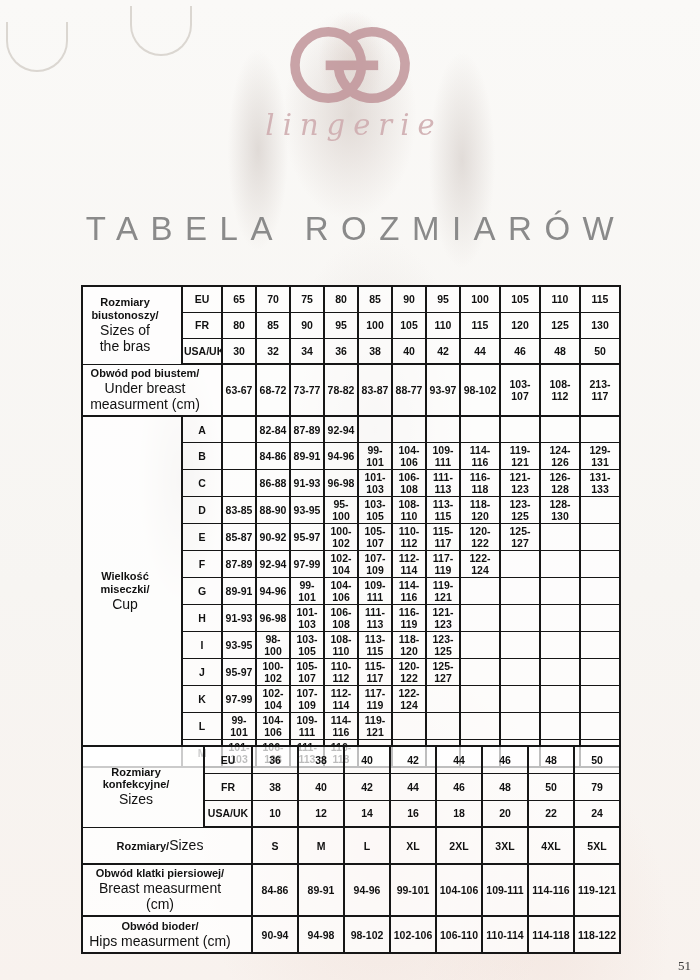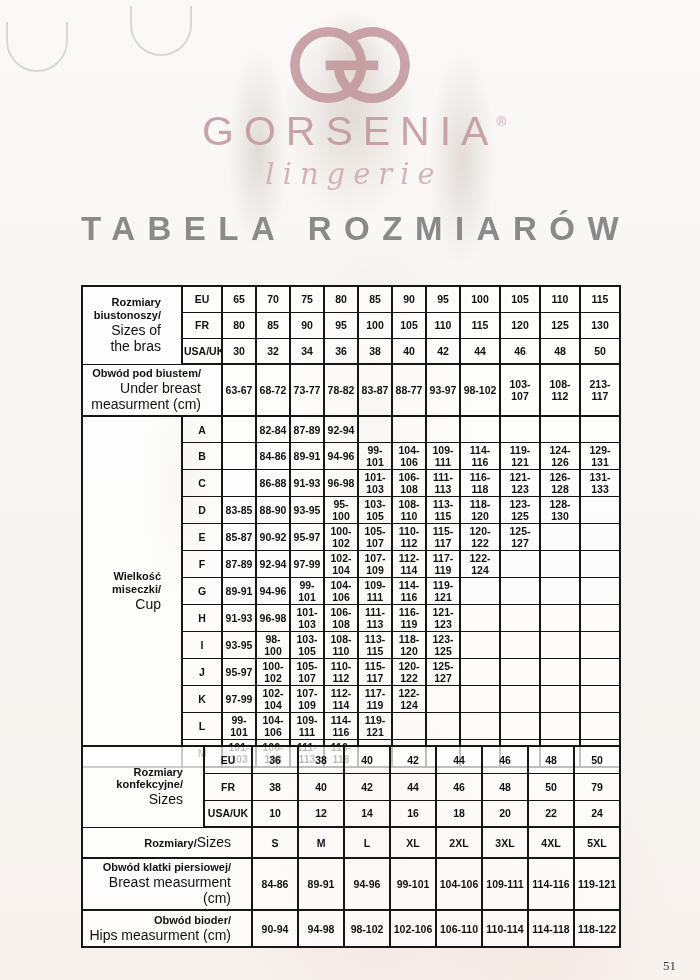--- a/index.html
+++ b/index.html
@@ -41,74 +41,73 @@
     margin-top:2px;font-size:41px;font-weight:normal;color:var(--brand-color);
     letter-spacing:10px;padding-left:10px;opacity:0.85;white-space:nowrap;
   }
   .brand .reg{font-size:13px;letter-spacing:0;position:relative;top:-19px;left:-2px;}
   .tagline{
     margin-top:2px;font-family:"DejaVu Serif",serif;font-style:italic;
     font-size:29px;color:var(--tagline-color);letter-spacing:8px;padding-left:8px;opacity:0.9;
   }
   .page-heading{
     position:absolute;top:210px;left:0;width:700px;text-align:center;z-index:2;
-    font-size:33px;font-weight:bold;color:var(--heading-color);
+    font-size:33px;font-weight:normal;color:var(--heading-color);
     letter-spacing:12.5px;padding-left:12px;box-sizing:border-box;margin:0;white-space:nowrap;
   }
 
   table.size-table{
     position:absolute;left:81px;width:538px;z-index:2;
     border-collapse:collapse;table-layout:fixed;
     border:2px solid var(--border-color);
   }
   #bra-table{top:285px;}
   #clothing-table{top:745px;}
   .size-table td{
     border:1px solid var(--border-color);
     border-left-width:2px;border-right-width:2px;
     background:rgba(255,255,255,0.72);
     font-size:10.5px;font-weight:bold;color:#111;
     text-align:center;vertical-align:middle;
     padding:1px 1px;overflow:hidden;
   }
   .size-table tr.sep td{border-bottom-width:2px;}
   .size-table td.label-cell{
-    text-align:right;padding:2px 20px 2px 6px;background:rgba(255,255,255,0.78);
+    text-align:center;padding:2px 20px 2px 6px;background:rgba(255,255,255,0.78);
   }
   .lbl-pl{font-weight:bold;font-size:11px;line-height:1.18;}
   .lbl-en{font-weight:normal;font-size:14px;line-height:1.18;}
   .inline-label .lbl-pl,.inline-label .lbl-en{display:inline;}
   #bra-table tr{height:26px;}
   #bra-table tr.cup-row{height:26.5px;}
   #bra-table tr.r-underbust{height:30px;margin-left:24px;}
   #clothing-table tr{height:27px;}
-  #clothing-table tr.r-letter{height:31px;}
+  #clothing-table tr.r-letter{height:37px;}
   #clothing-table tr.r-measure{height:37px;}
 
   .page-number{
-    position:absolute;right:24px;top:958px;z-index:2;
+    position:absolute;right:9px;top:958px;z-index:2;
     font-family:"Liberation Serif",serif;font-size:13px;color:#3a3a3a;
   }
 </style>
 </head>
 <body>
 
 <div class="backdrop"></div>
 <div class="hanger-curve hanger-1"></div>
 <div class="hanger-curve hanger-2"></div>
 
 <div class="logo-block">
   <svg class="monogram" width="128" height="82" viewBox="0 0 200 128">
     <g fill="none" stroke="var(--brand-color)" stroke-width="15">
       <circle cx="66" cy="64" r="52"></circle>
       <circle cx="134" cy="64" r="52" stroke-dasharray="161 31" transform="rotate(8 134 64)"></circle>
     </g>
     <rect x="62" y="57" width="82" height="15" fill="var(--brand-color)"></rect>
   </svg>
-  <div class="brand"><span>GORSENIA</span><span class="reg">®</span></div>
   <div class="tagline">lingerie</div>
 </div>
 
 <h1 class="page-heading">TABELA ROZMIARÓW</h1>
 
 <table class="size-table" id="bra-table">
   <colgroup>
     <col style="width:100px">
       <col style="width:40px">
     <col style="width:34px">

